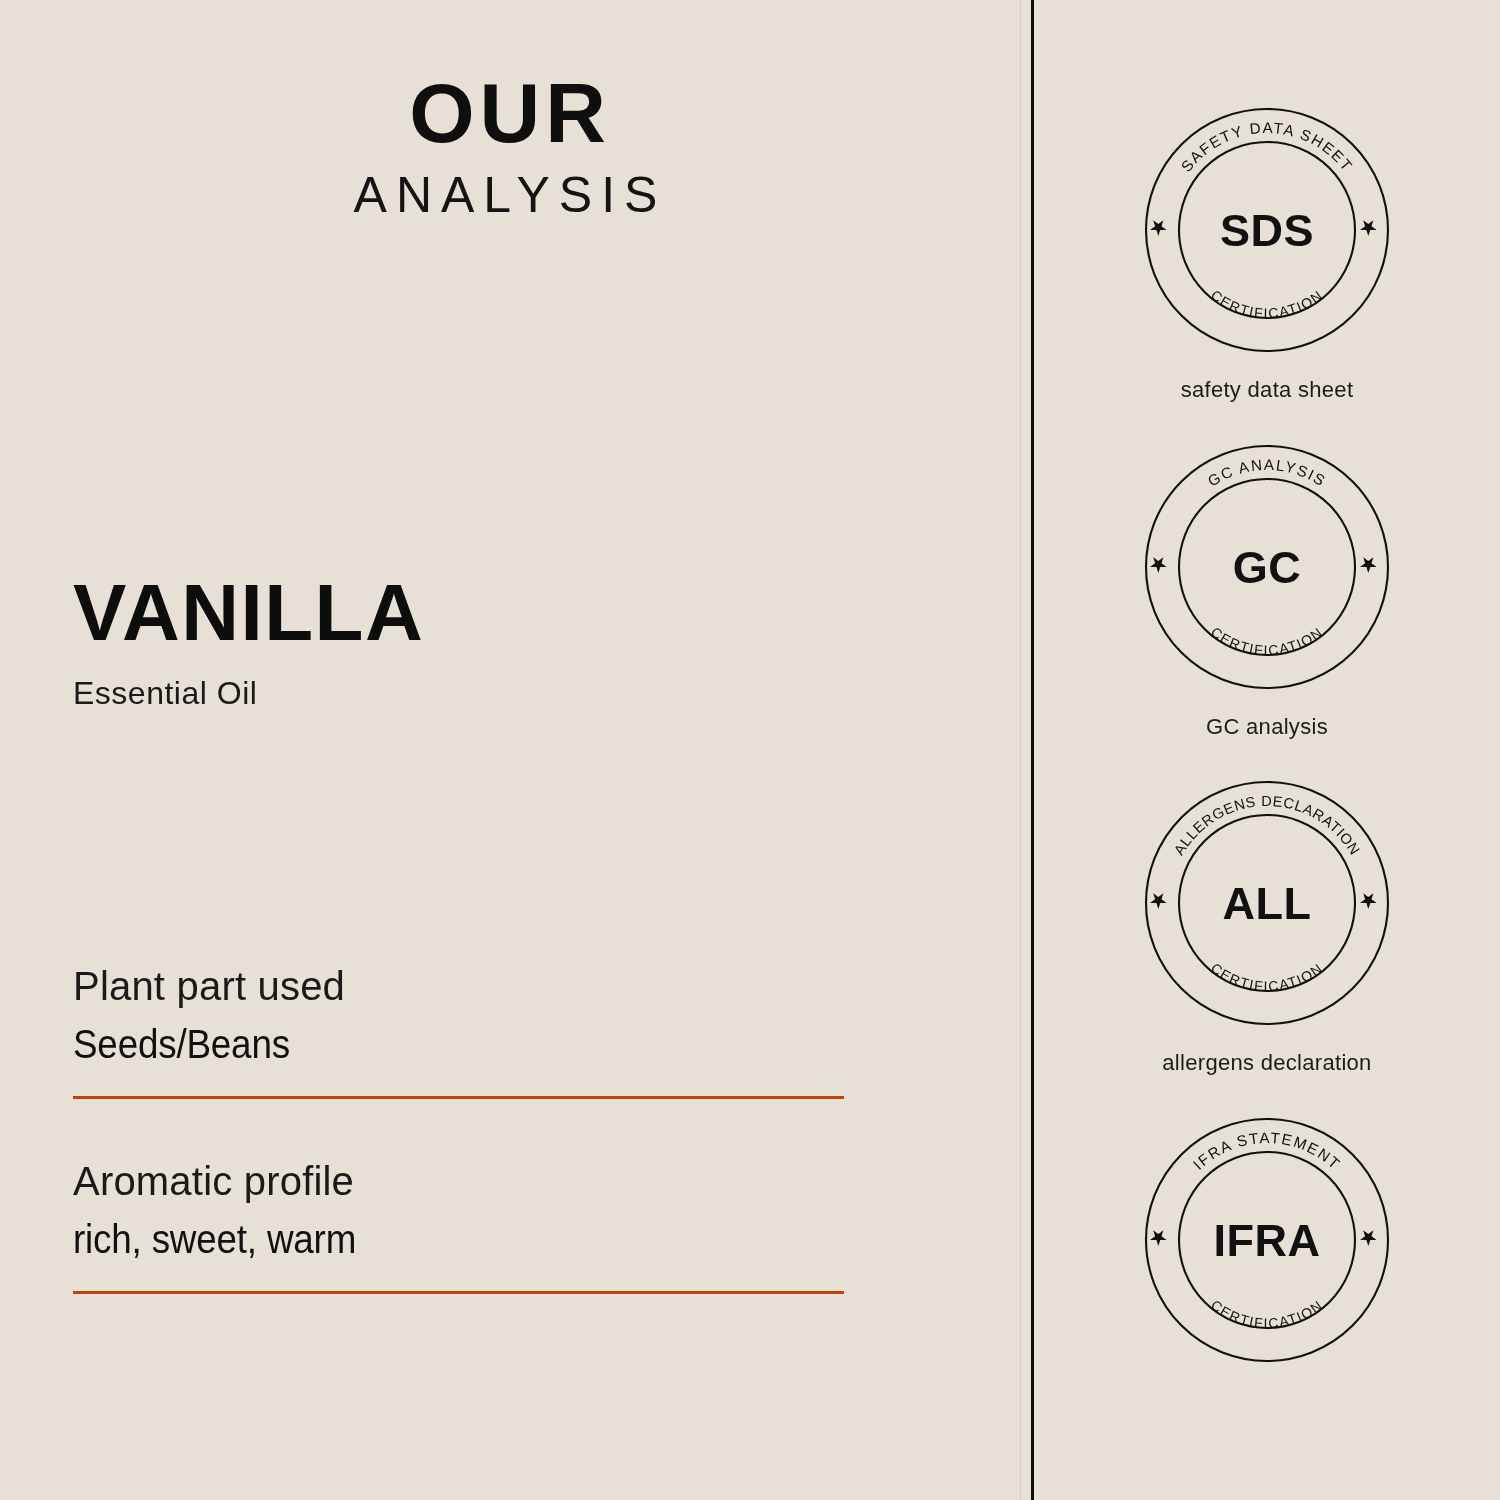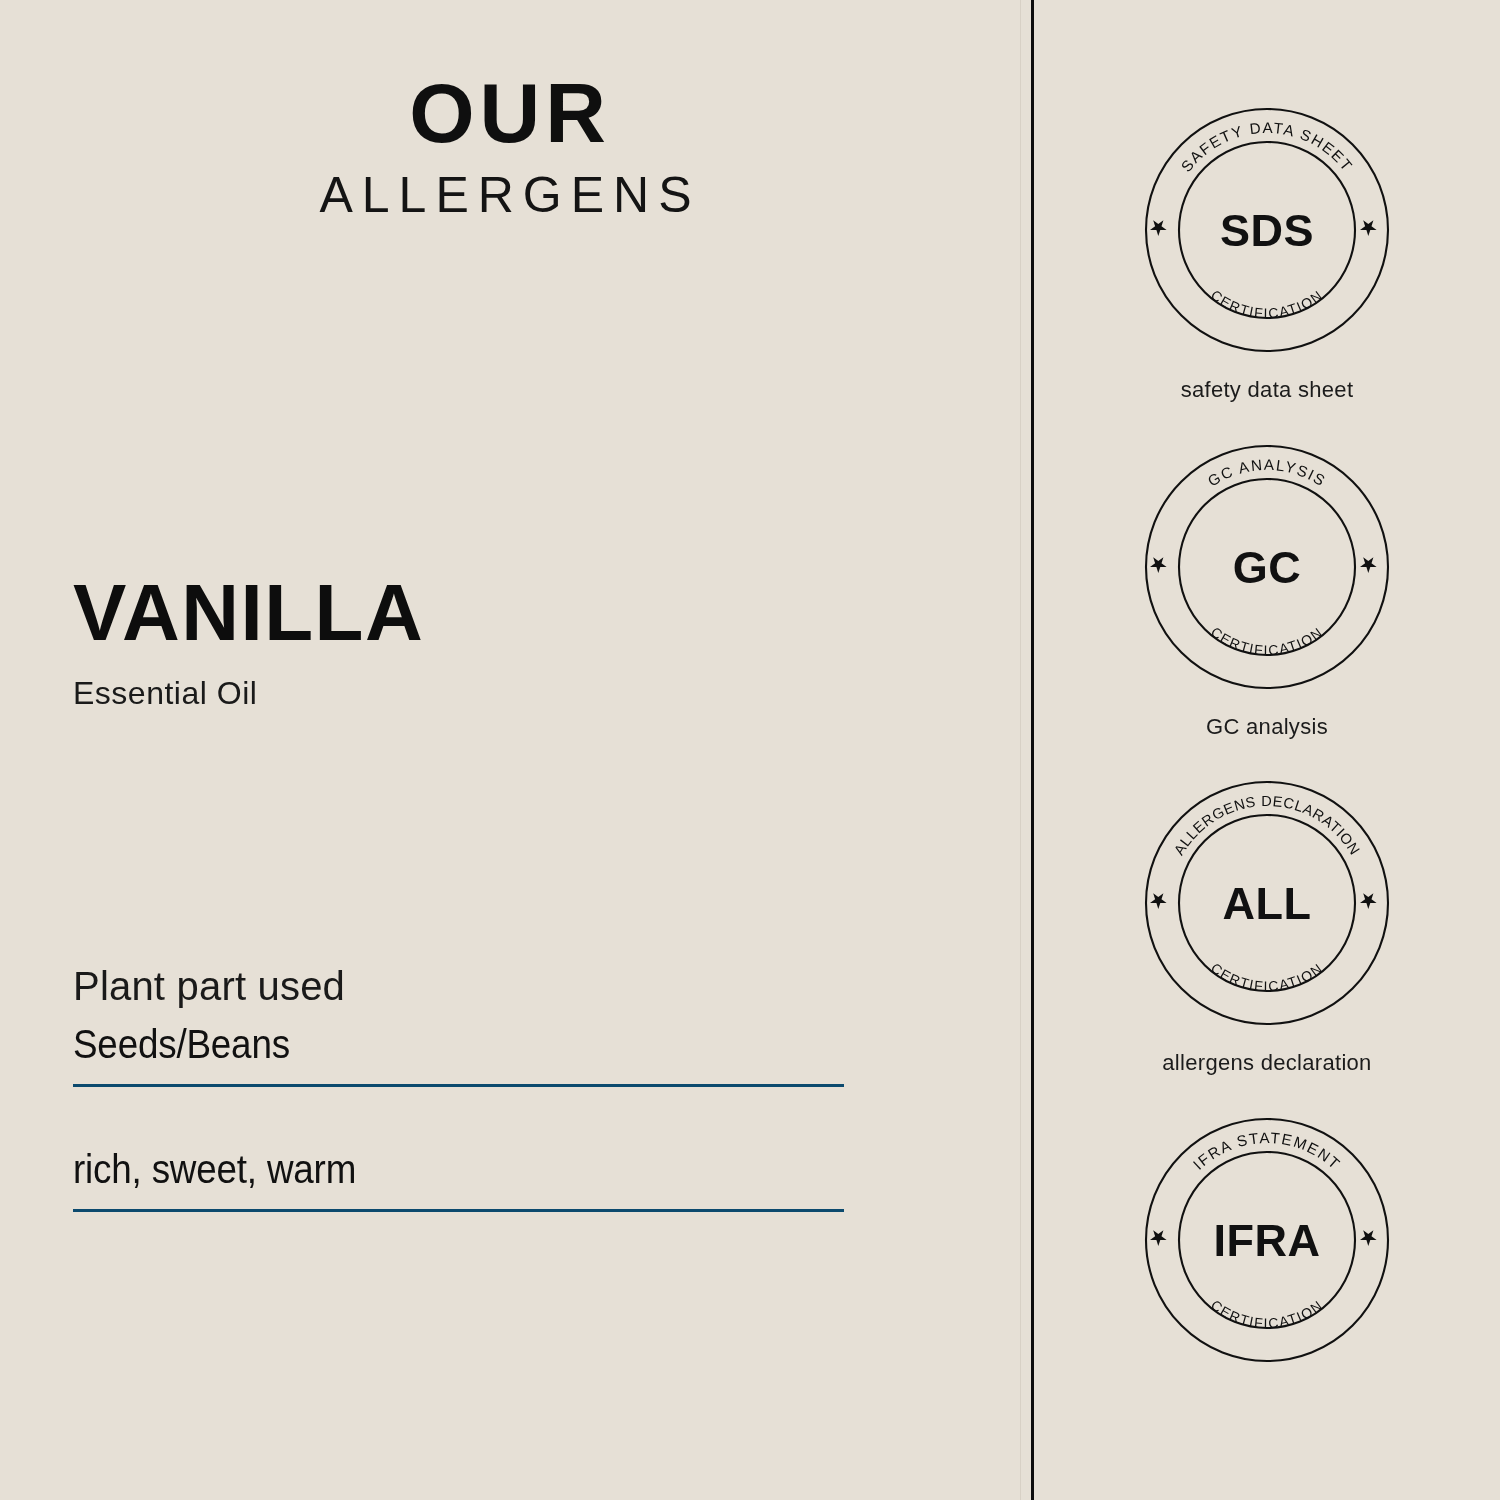--- a/index.html
+++ b/index.html
@@ -104,22 +104,22 @@
   }
 
   .attr-list {
     position: absolute;
     left: 73px;
     top: 962px;
     width: 771px;
   }
   .attr-row {
     position: relative;
-    border-bottom: 3px solid #0c4a6e;
-    padding-bottom: 16px;
+    border-bottom: 3px solid #c2410c;
+    padding-bottom: 28px;
   }
   .attr-row + .attr-row {
     margin-top: 58px;
   }
   .attr-label {
     font-size: 40px;
     font-weight: 400;
     letter-spacing: 0.2px;
     line-height: 1.2;
     color: #1a1a1a;
@@ -199,34 +199,35 @@
 </style>
 </head>
 <body>
 
 <div class="page">
 
   <div class="left-col">
 
     <div class="heading-block">
       <div class="heading-top">OUR</div>
-      <div class="heading-sub">ALLERGENS</div>
+      <div class="heading-sub">ANALYSIS</div>
     </div>
 
     <div class="product-block">
       <div class="product-name">VANILLA</div>
       <div class="product-type">Essential Oil</div>
     </div>
 
     <div class="attr-list">
       <div class="attr-row">
         <div class="attr-label">Plant part used</div>
         <div class="attr-value">Seeds/Beans</div>
       </div>
       <div class="attr-row">
+        <div class="attr-label">Aromatic profile</div>
         <div class="attr-value">rich, sweet, warm</div>
       </div>
     </div>
 
   </div>
 
   <div class="divider-faint"></div>
   <div class="divider-main"></div>
 
   <div class="right-col">

